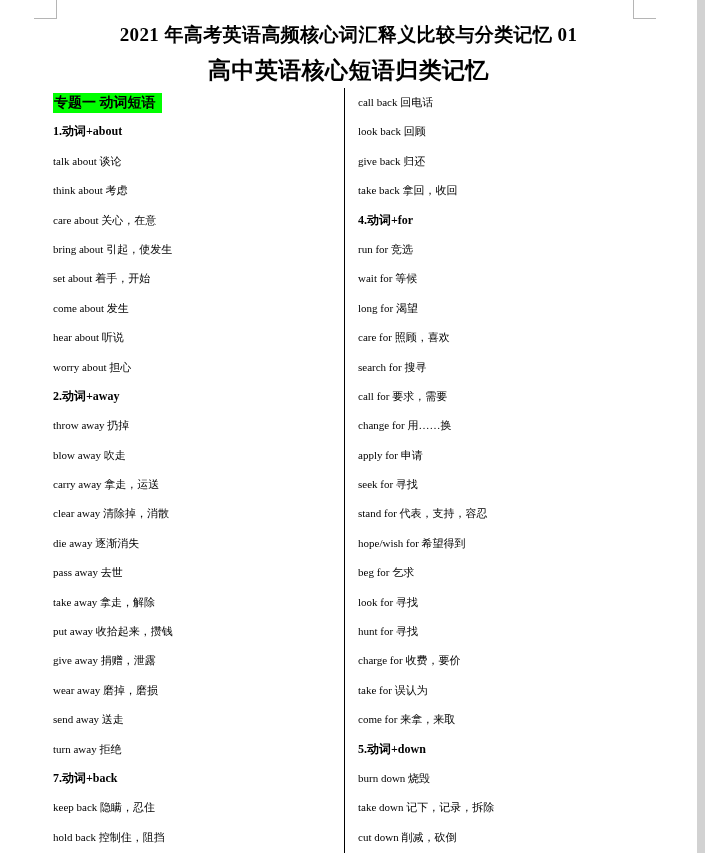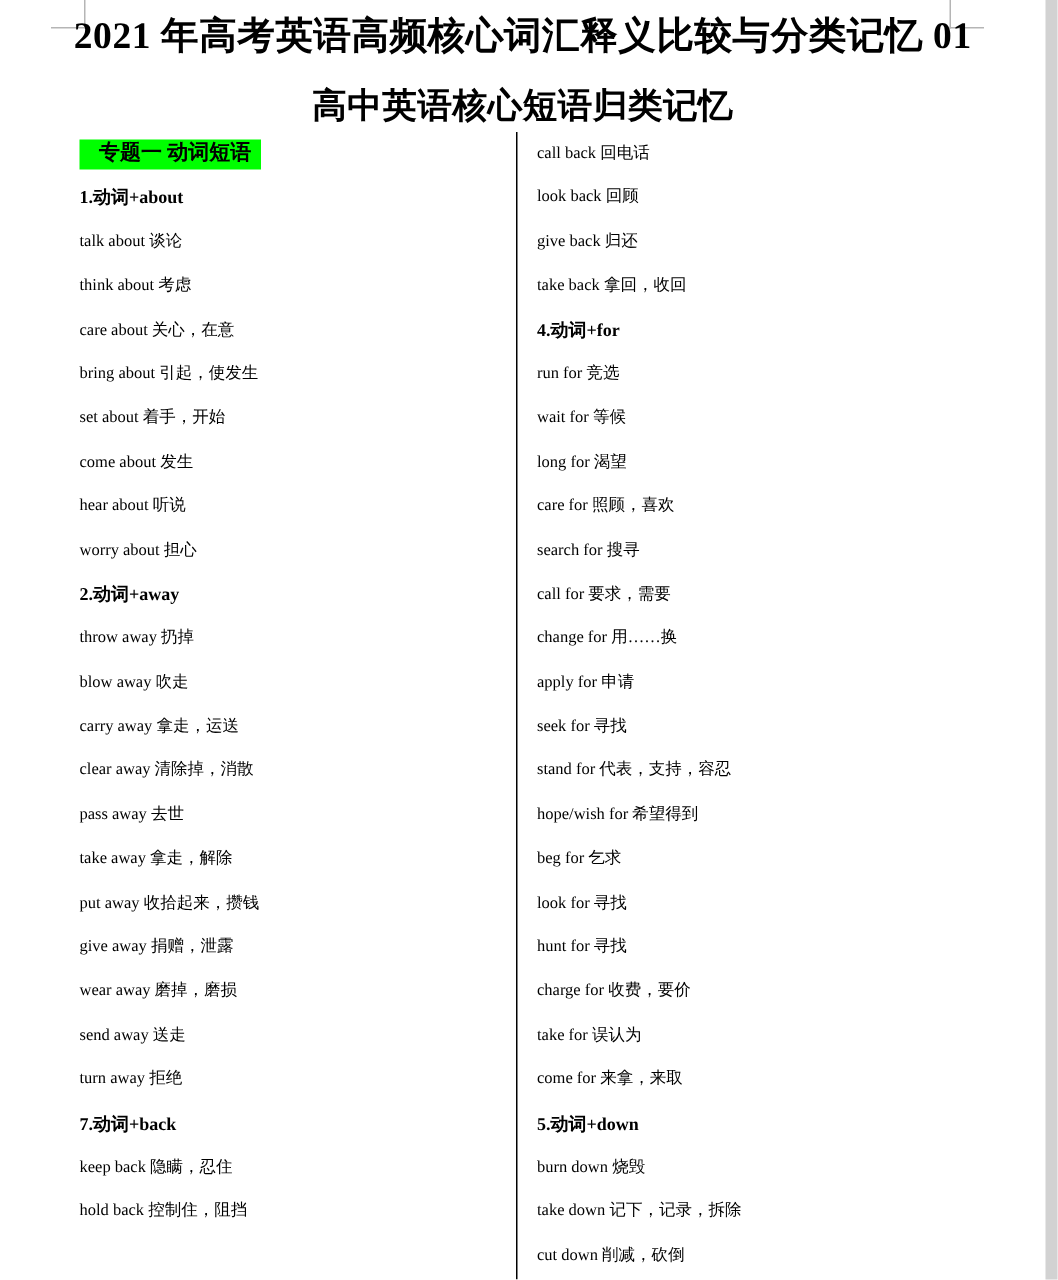--- a/index.html
+++ b/index.html
@@ -59,22 +59,22 @@
   
   .doc-title {
     position: absolute;
     left: 0;
     width: 697px;
     text-align: center;
     font-weight: bold;
     white-space: nowrap;
   }
   #title-main {
-    top: 7px;
-    font-size: 25px;
+    top: 22px;
+    font-size: 19px;
     letter-spacing: 0.4px;
   }
   #title-sub {
     top: 55px;
     font-size: 23px;
     letter-spacing: 0.4px;
   }
 
   
   #columns {
@@ -113,21 +113,21 @@
   .line.section-head {
     font-weight: bold;
     font-size: 12px;
   }
   .line.topic-head {
     font-weight: bold;
     font-size: 14px;
   }
   .hl {
     background: #00ff00;
-    padding: 2px 6px 3px 13px;
+    padding: 2px 6px 3px 1px;
   }
 </style>
 </head>
 <body>
 
 <div id="page">
 
   <div class="crop-mark tl"></div>
   <div class="crop-mark tr"></div>
 
@@ -147,20 +147,21 @@
         <div class="line entry">bring about 引起，使发生</div>
         <div class="line entry">set about 着手，开始</div>
         <div class="line entry">come about 发生</div>
         <div class="line entry">hear about 听说</div>
         <div class="line entry">worry about 担心</div>
         <div class="line section-head">2.动词+away</div>
         <div class="line entry">throw away 扔掉</div>
         <div class="line entry">blow away 吹走</div>
         <div class="line entry">carry away 拿走，运送</div>
         <div class="line entry">clear away 清除掉，消散</div>
+        <div class="line entry">die away 逐渐消失</div>
         <div class="line entry">pass away 去世</div>
         <div class="line entry">take away 拿走，解除</div>
         <div class="line entry">put away 收拾起来，攒钱</div>
         <div class="line entry">give away 捐赠，泄露</div>
         <div class="line entry">wear away 磨掉，磨损</div>
         <div class="line entry">send away 送走</div>
         <div class="line entry">turn away 拒绝</div>
         <div class="line section-head">7.动词+back</div>
         <div class="line entry">keep back 隐瞒，忍住</div>
         <div class="line entry">hold back 控制住，阻挡</div>

